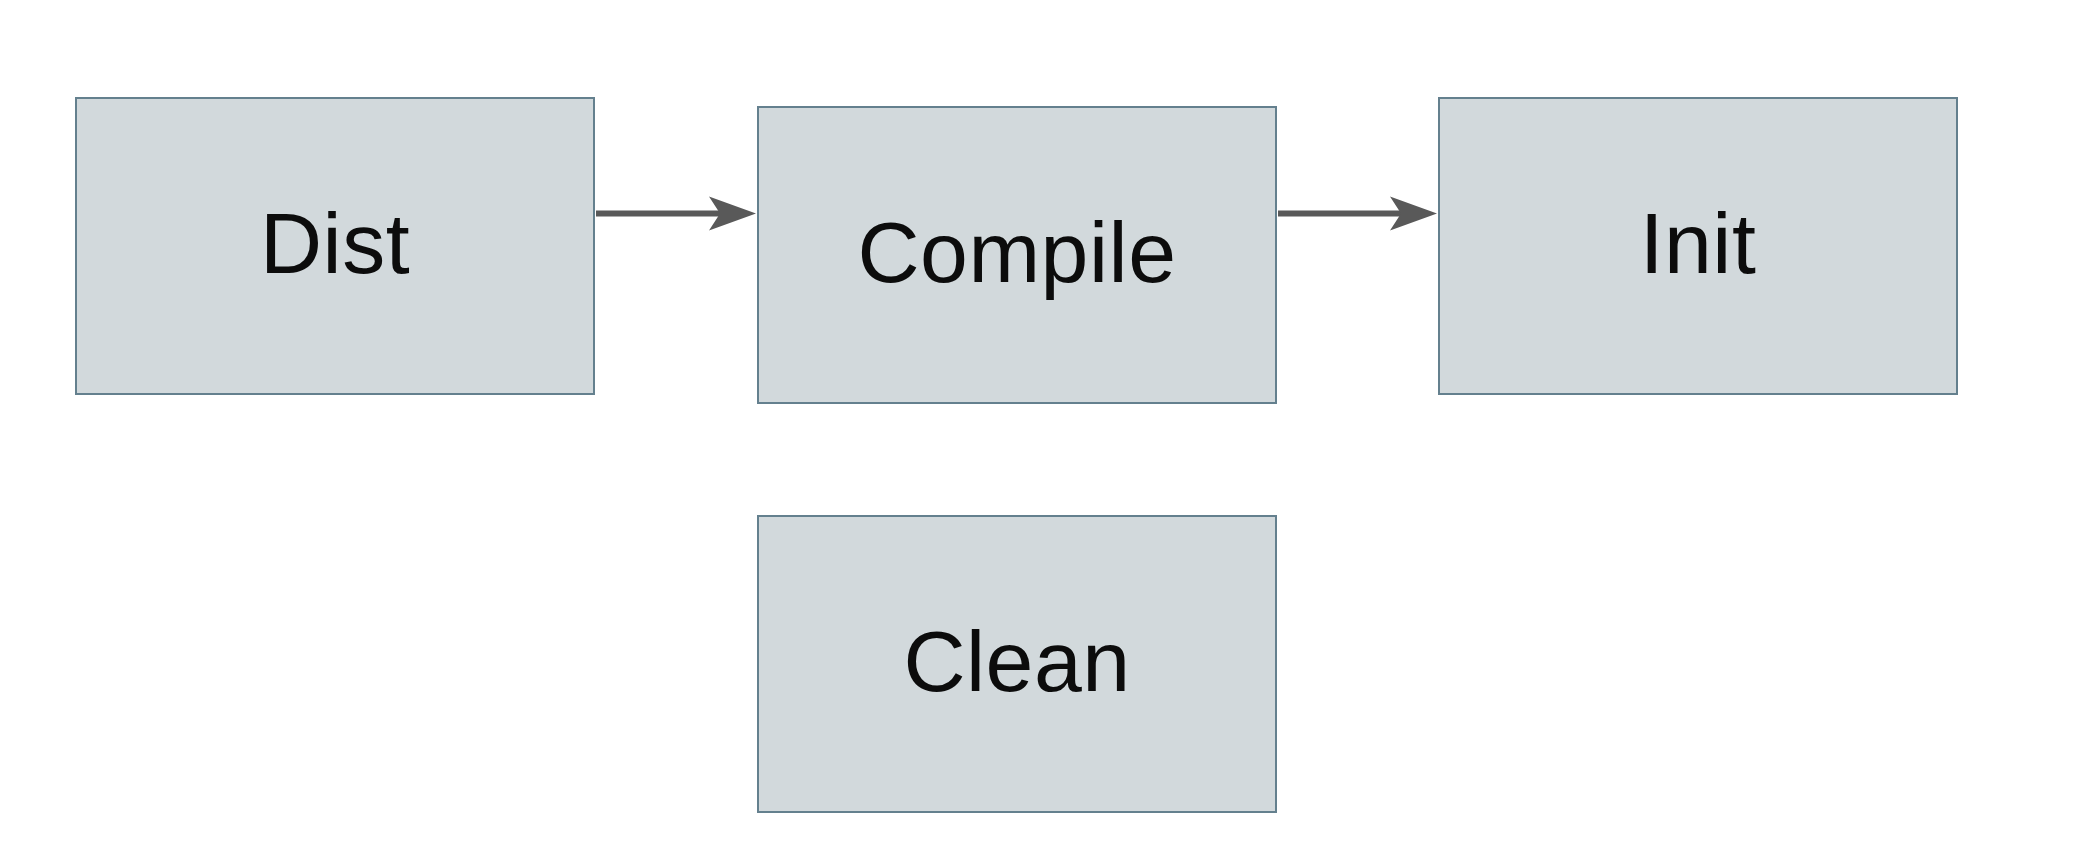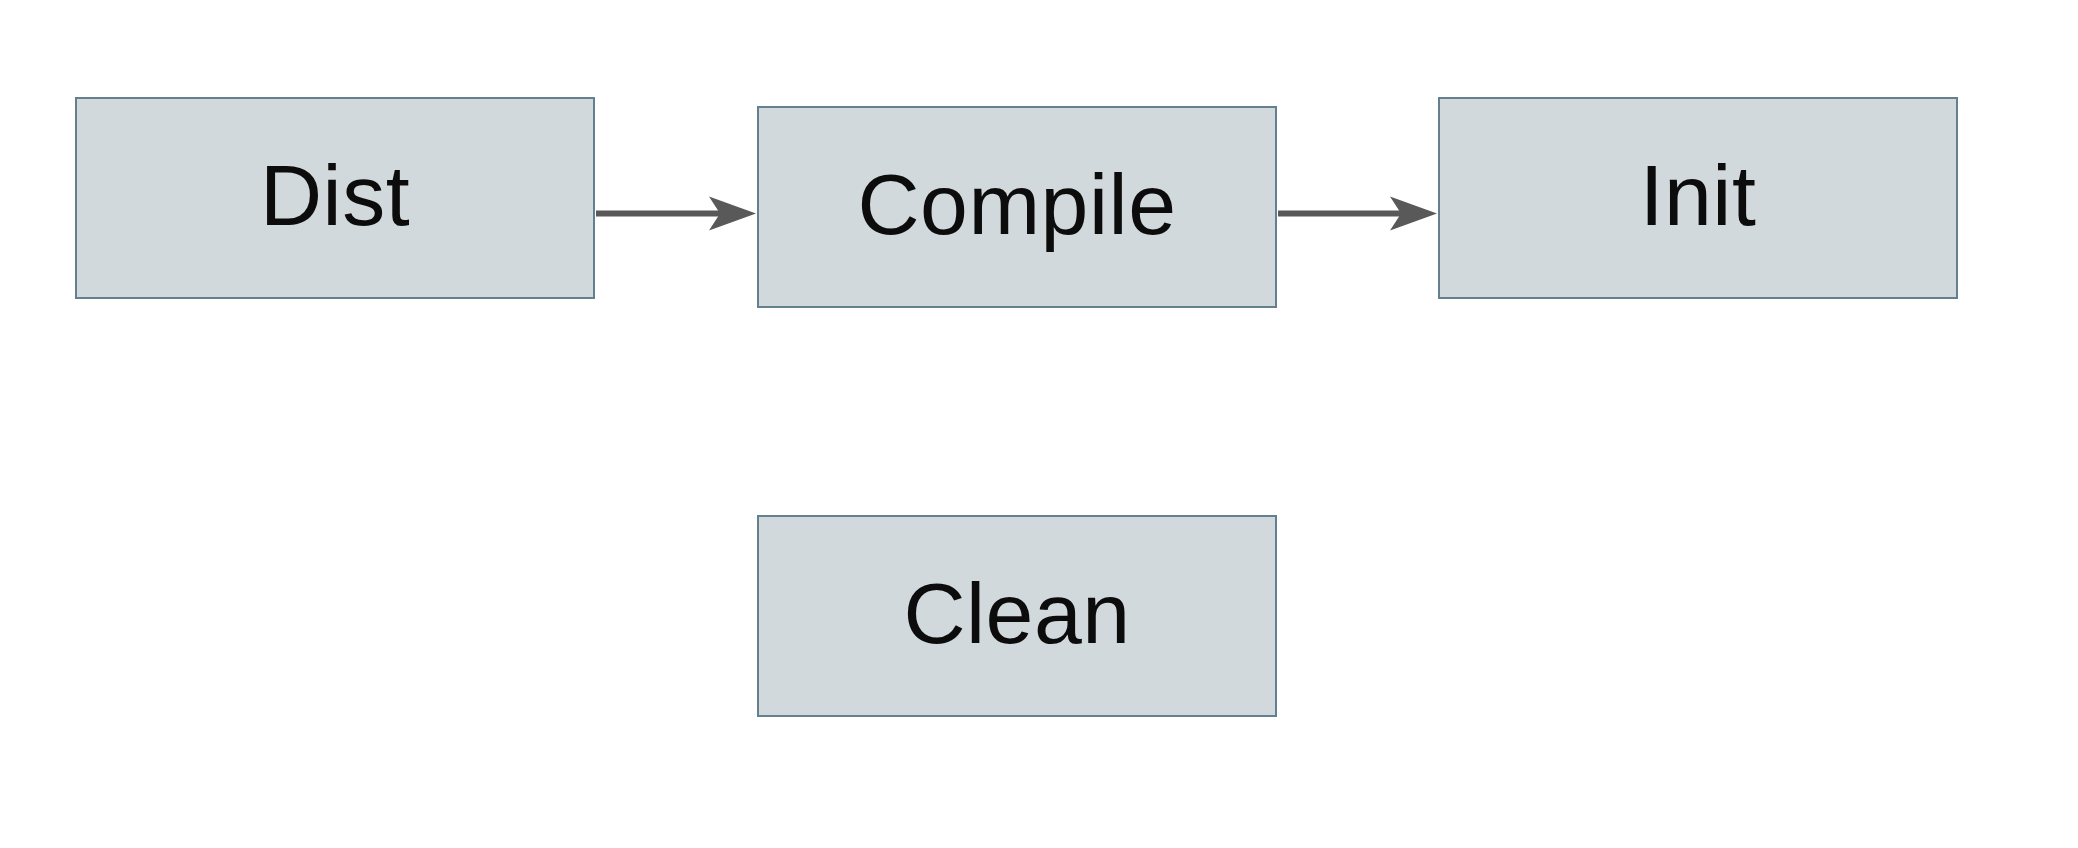--- a/index.html
+++ b/index.html
@@ -30,21 +30,21 @@
     stroke-width: 6;
     fill: none;
   }
   .edge-head {
     fill: var(--arrow);
     stroke: none;
   }
   .node {
     position: absolute;
     width: 520px;
-    height: 202px;
+    height: 298px;
     box-sizing: border-box;
     background: var(--node-fill);
     border: 2px solid var(--node-border);
     display: flex;
     align-items: center;
     justify-content: center;
   }
   .node-label {
     font-size: 86px;
     font-weight: 400;

